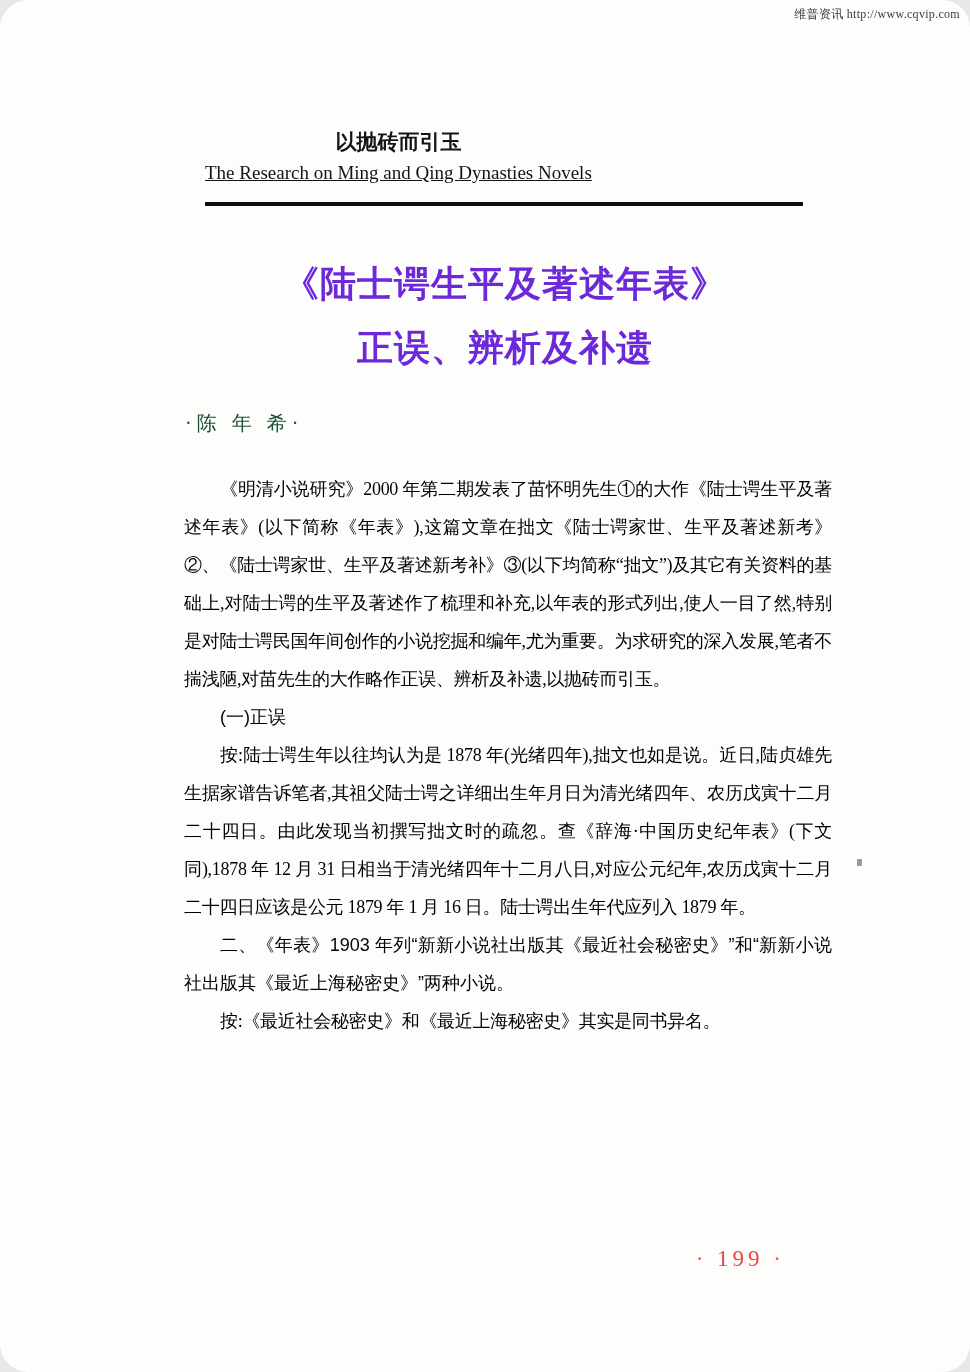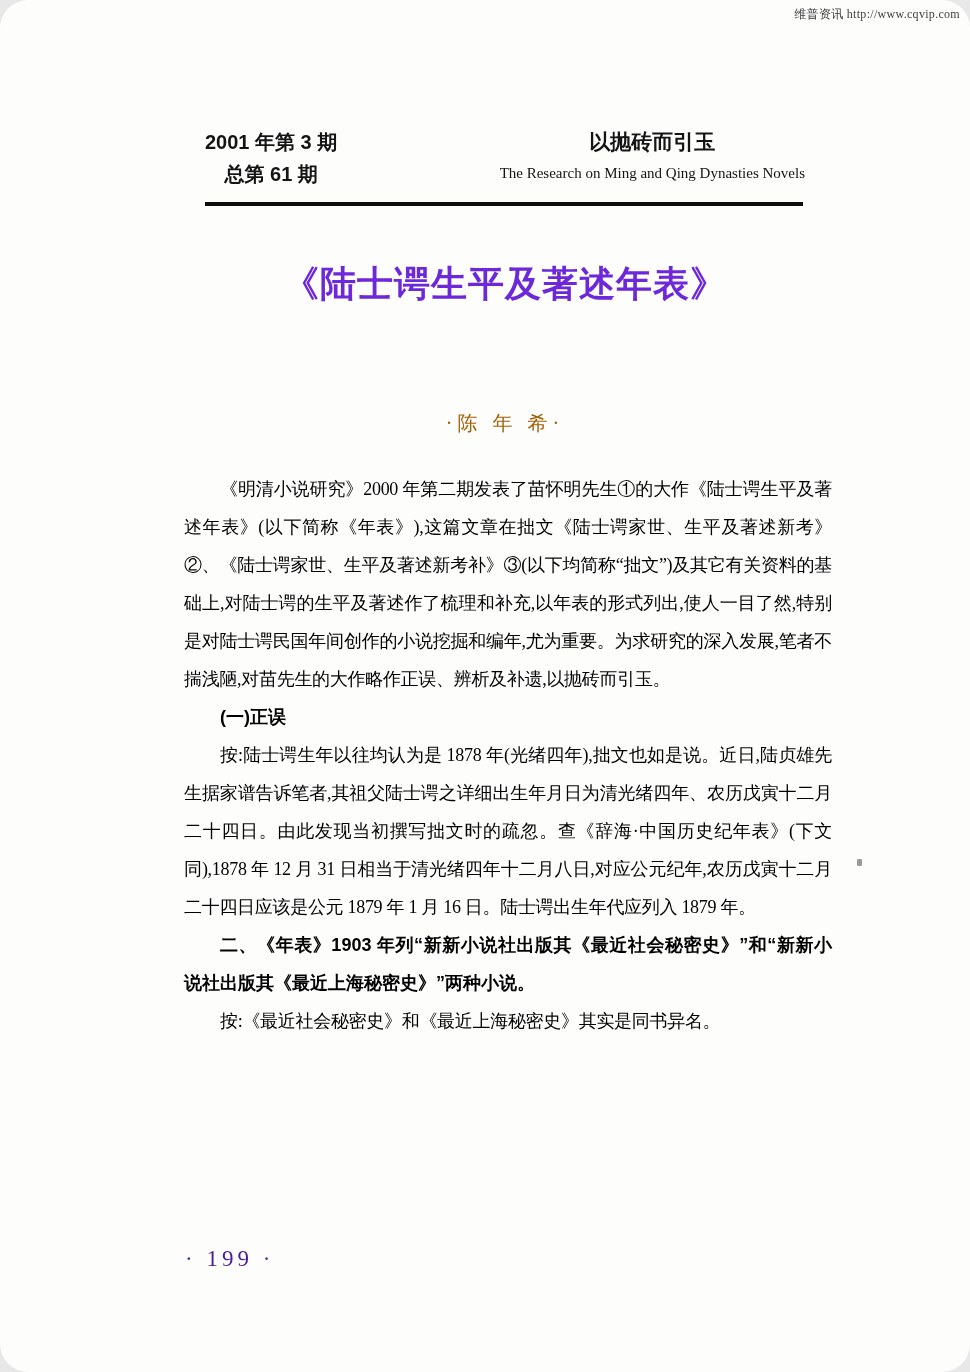--- a/index.html
+++ b/index.html
@@ -45,23 +45,24 @@
     font-family: "Liberation Sans", "DejaVu Sans", sans-serif;
   }
   .journal-cn {
     font-size: 21px;
     font-weight: 600;
     line-height: 32px;
     white-space: nowrap;
     font-family: "Liberation Sans", "DejaVu Sans", sans-serif;
   }
   .journal-en {
-    font-size: 15px;
+    font-size: 19px;
     line-height: 30px;
     white-space: nowrap;
+    text-decoration: underline;
   }
   .hr-en1, .hr-en2 {
     font-size: 16px;
     line-height: 32px;
     white-space: nowrap;
   }
 
   .head-rule {
     position: absolute;
     left: 205px;
@@ -84,58 +85,57 @@
     letter-spacing: 1px;
     font-family: "Liberation Sans", "DejaVu Sans", sans-serif;
     color: #6d28d9;
   }
 
   .author {
     position: absolute;
     left: 185px;
     top: 410px;
     width: 640px;
-    text-align: center;
     font-size: 20px;
     letter-spacing: 5px;
-    color: #a16207;
+    color: #14532d;
   }
 
   
   .body-text {
     position: absolute;
     left: 184px;
     top: 470px;
     width: 648px;
     font-size: 18px;
     line-height: 38px;
     letter-spacing: -0.3px;
     text-align: justify;
     text-justify: inter-ideograph;
     color: #000000;
   }
   .body-text p {
     margin: 0;
     text-indent: 2em;
   }
   .body-text p.bold {
-    font-weight: 700;
+    font-weight: 400;
     font-family: "Liberation Sans", "DejaVu Sans", sans-serif;
     letter-spacing: 0;
   }
 
   .page-number {
     position: absolute;
     left: 185px;
     top: 1246px;
     width: 600px;
-    text-align: left;
+    text-align: right;
     font-size: 23px;
     letter-spacing: 4px;
-    color: #4c1d95;
+    color: #ef4444;
   }
 
   .artifact-dot {
     position: absolute;
     left: 857px;
     top: 859px;
     width: 5px;
     height: 7px;
     background: #9a9a9a;
     border-radius: 1px;
@@ -143,33 +143,30 @@
 </style>
 </head>
 <body>
 
 <div class="page">
 
   <div class="watermark">维普资讯 http://www.cqvip.com</div>
 
   <div class="jheader">
     <div class="col">
-      <div class="hl-cn1">2001 年第 3 期</div>
-      <div class="hl-cn2">总第 61 期</div>
-    </div>
-    <div class="col">
       <div class="journal-cn">以抛砖而引玉</div>
       <div class="journal-en">The Research on Ming and Qing Dynasties Novels</div>
     </div>
   </div>
 
   <div class="head-rule"></div>
 
   <div class="article-title">
     <div>《陆士谔生平及著述年表》</div>
+    <div>正误、辨析及补遗</div>
   </div>
 
   <div class="author">·陈 年 希·</div>
 
   <div class="body-text">
     <p>《明清小说研究》2000 年第二期发表了苗怀明先生①的大作《陆士谔生平及著述年表》(以下简称《年表》),这篇文章在拙文《陆士谔家世、生平及著述新考》②、《陆士谔家世、生平及著述新考补》③(以下均简称“拙文”)及其它有关资料的基础上,对陆士谔的生平及著述作了梳理和补充,以年表的形式列出,使人一目了然,特别是对陆士谔民国年间创作的小说挖掘和编年,尤为重要。为求研究的深入发展,笔者不揣浅陋,对苗先生的大作略作正误、辨析及补遗,以抛砖而引玉。</p>
     <p class="bold">(一)正误</p>
     <p>按:陆士谔生年以往均认为是 1878 年(光绪四年),拙文也如是说。近日,陆贞雄先生据家谱告诉笔者,其祖父陆士谔之详细出生年月日为清光绪四年、农历戊寅十二月二十四日。由此发现当初撰写拙文时的疏忽。查《辞海·中国历史纪年表》(下文同),1878 年 12 月 31 日相当于清光绪四年十二月八日,对应公元纪年,农历戊寅十二月二十四日应该是公元 1879 年 1 月 16 日。陆士谔出生年代应列入 1879 年。</p>
     <p class="bold">二、《年表》1903 年列“新新小说社出版其《最近社会秘密史》”和“新新小说社出版其《最近上海秘密史》”两种小说。</p>
     <p>按:《最近社会秘密史》和《最近上海秘密史》其实是同书异名。</p>

